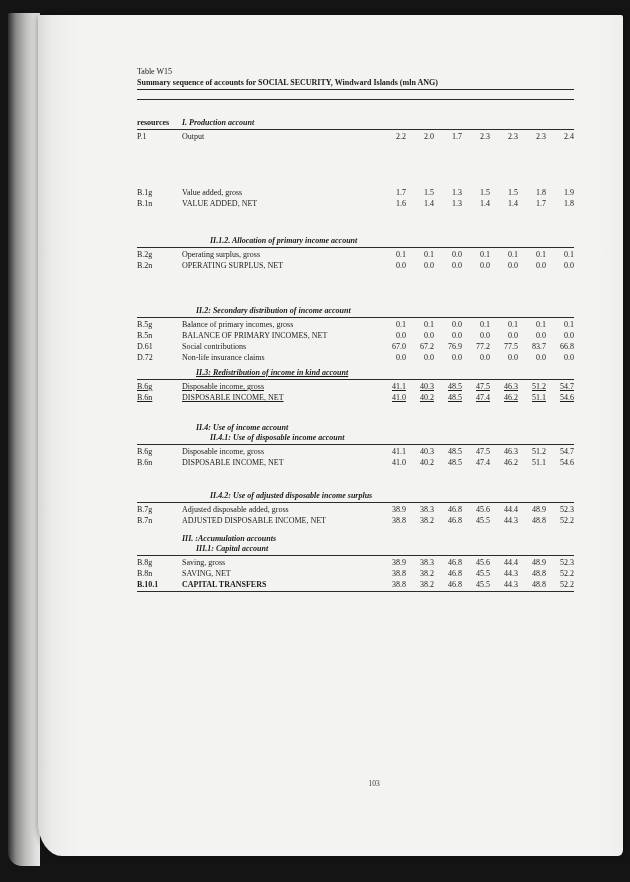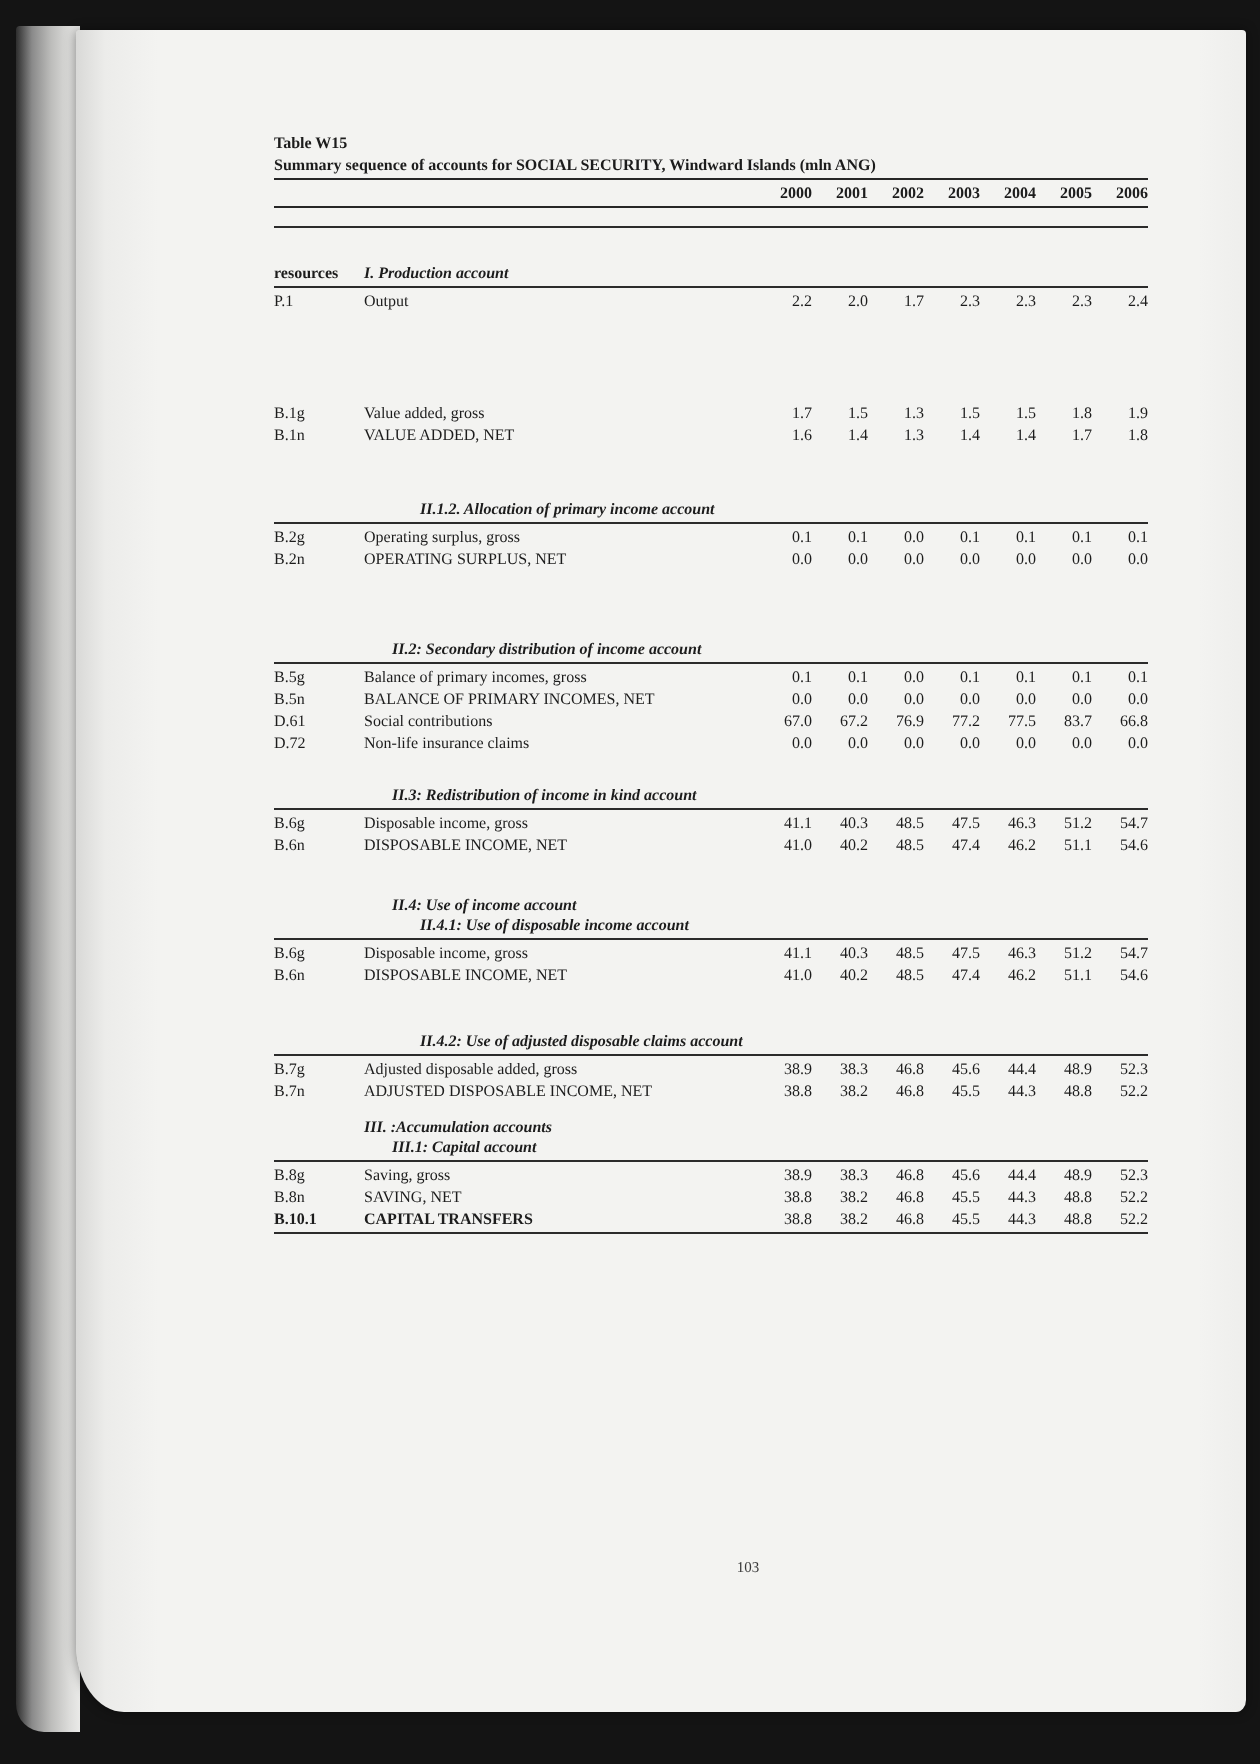--- a/index.html
+++ b/index.html
@@ -19,65 +19,54 @@
   .page {
     position:absolute; left:38px; top:15px; width:585px; height:841px;
     background:linear-gradient(90deg,#d9d9d7 0%,#ececea 2.5%,#f3f3f1 7%,#f3f3f1 96%,#eeeeec 100%);
     border-radius:2px 2px 5px 24px / 2px 2px 6px 34px;
     box-shadow:0 0 6px rgba(0,0,0,.45);
   }
   .content {
     position:absolute; left:99px; top:51px; width:437px;
     font-size:8px; line-height:11px; color:#1c1c1c;
   }
-  .doc-title { font-weight:700; }
+  .doc-title { font-weight:400; }
   .doc-subtitle { font-weight:700; border-bottom:1.5px solid #262626; padding-bottom:1px; white-space:nowrap; }
   .year-row { display:flex; font-weight:700; border-bottom:1.5px solid #262626; padding:1px 0; }
   .code  { flex:0 0 45px; white-space:nowrap; }
   .label { flex:1 1 auto; white-space:nowrap; overflow:visible; }
   .val   { flex:0 0 28px; text-align:right; white-space:nowrap; }
   .row   { display:flex; }
   .row.bold .code, .row.bold .label { font-weight:700; }
   .hrow  { display:flex; font-weight:700; font-style:italic; line-height:10px; }
   .hrow .code { font-style:normal; }
   .heading { white-space:nowrap; }
   .ind1 { margin-left:14px; } .ind2 { margin-left:28px; }
   .headings { border-bottom:1px solid #2b2b2b; padding-bottom:1px; }
   .headings.toprule { border-top:1px solid #2b2b2b; padding-top:18px; }
   .rows { padding-top:1px; }
   .rows.botrule { border-bottom:1px solid #2b2b2b; padding-bottom:1px; }
   .sec0 { margin-top:9px; }  .sec1 { margin-top:44px; }
   .sec2 { margin-top:27px; } .sec3 { margin-top:35px; }
-  .sec4 { margin-top:16px; }  .sec5 { margin-top:20px; }
+  .sec4 { margin-top:5px;text-decoration:underline; }  .sec5 { margin-top:20px; }
   .sec6 { margin-top:23px; } .sec7 { margin-top:8px; }
   .pageno {
     position:absolute; left:296px; top:764px; width:80px;
     text-align:center; font-size:7.5px; color:#3a3a3a;
   }
 </style>
 </head>
 <body>
 
 <div class="scan">
   <div class="edge-stack"></div>
   <div class="page">
     <div class="content">
       <div class="doc-title">Table W15</div>
       <div class="doc-subtitle">Summary sequence of accounts for SOCIAL SECURITY, Windward Islands (mln ANG)</div>
-      <div class="year-row">
-          <span class="code"></span>
-          <span class="label"></span>
-          <span class="val">2000</span>
-          <span class="val">2001</span>
-          <span class="val">2002</span>
-          <span class="val">2003</span>
-          <span class="val">2004</span>
-          <span class="val">2005</span>
-          <span class="val">2006</span>
-        </div>
       <div>
           <div class="section sec0">
             <div class="headings toprule">
               <div class="hrow">
                 <span class="code">resources</span>
                 <span class="heading ind0">I. Production account</span>
               </div>
             </div>
             <div class="rows">
               <div class="row">
@@ -270,21 +259,21 @@
                 <span class="val">46.2</span>
                 <span class="val">51.1</span>
                 <span class="val">54.6</span>
               </div>
             </div>
           </div>
           <div class="section sec6">
             <div class="headings">
               <div class="hrow">
                 <span class="code"></span>
-                <span class="heading ind2">II.4.2: Use of adjusted disposable claims account</span>
+                <span class="heading ind2">II.4.2: Use of adjusted disposable income surplus</span>
               </div>
             </div>
             <div class="rows">
               <div class="row">
                 <span class="code">B.7g</span>
                 <span class="label">Adjusted disposable added, gross</span>
                 <span class="val">38.9</span>
                 <span class="val">38.3</span>
                 <span class="val">46.8</span>
                 <span class="val">45.6</span>

